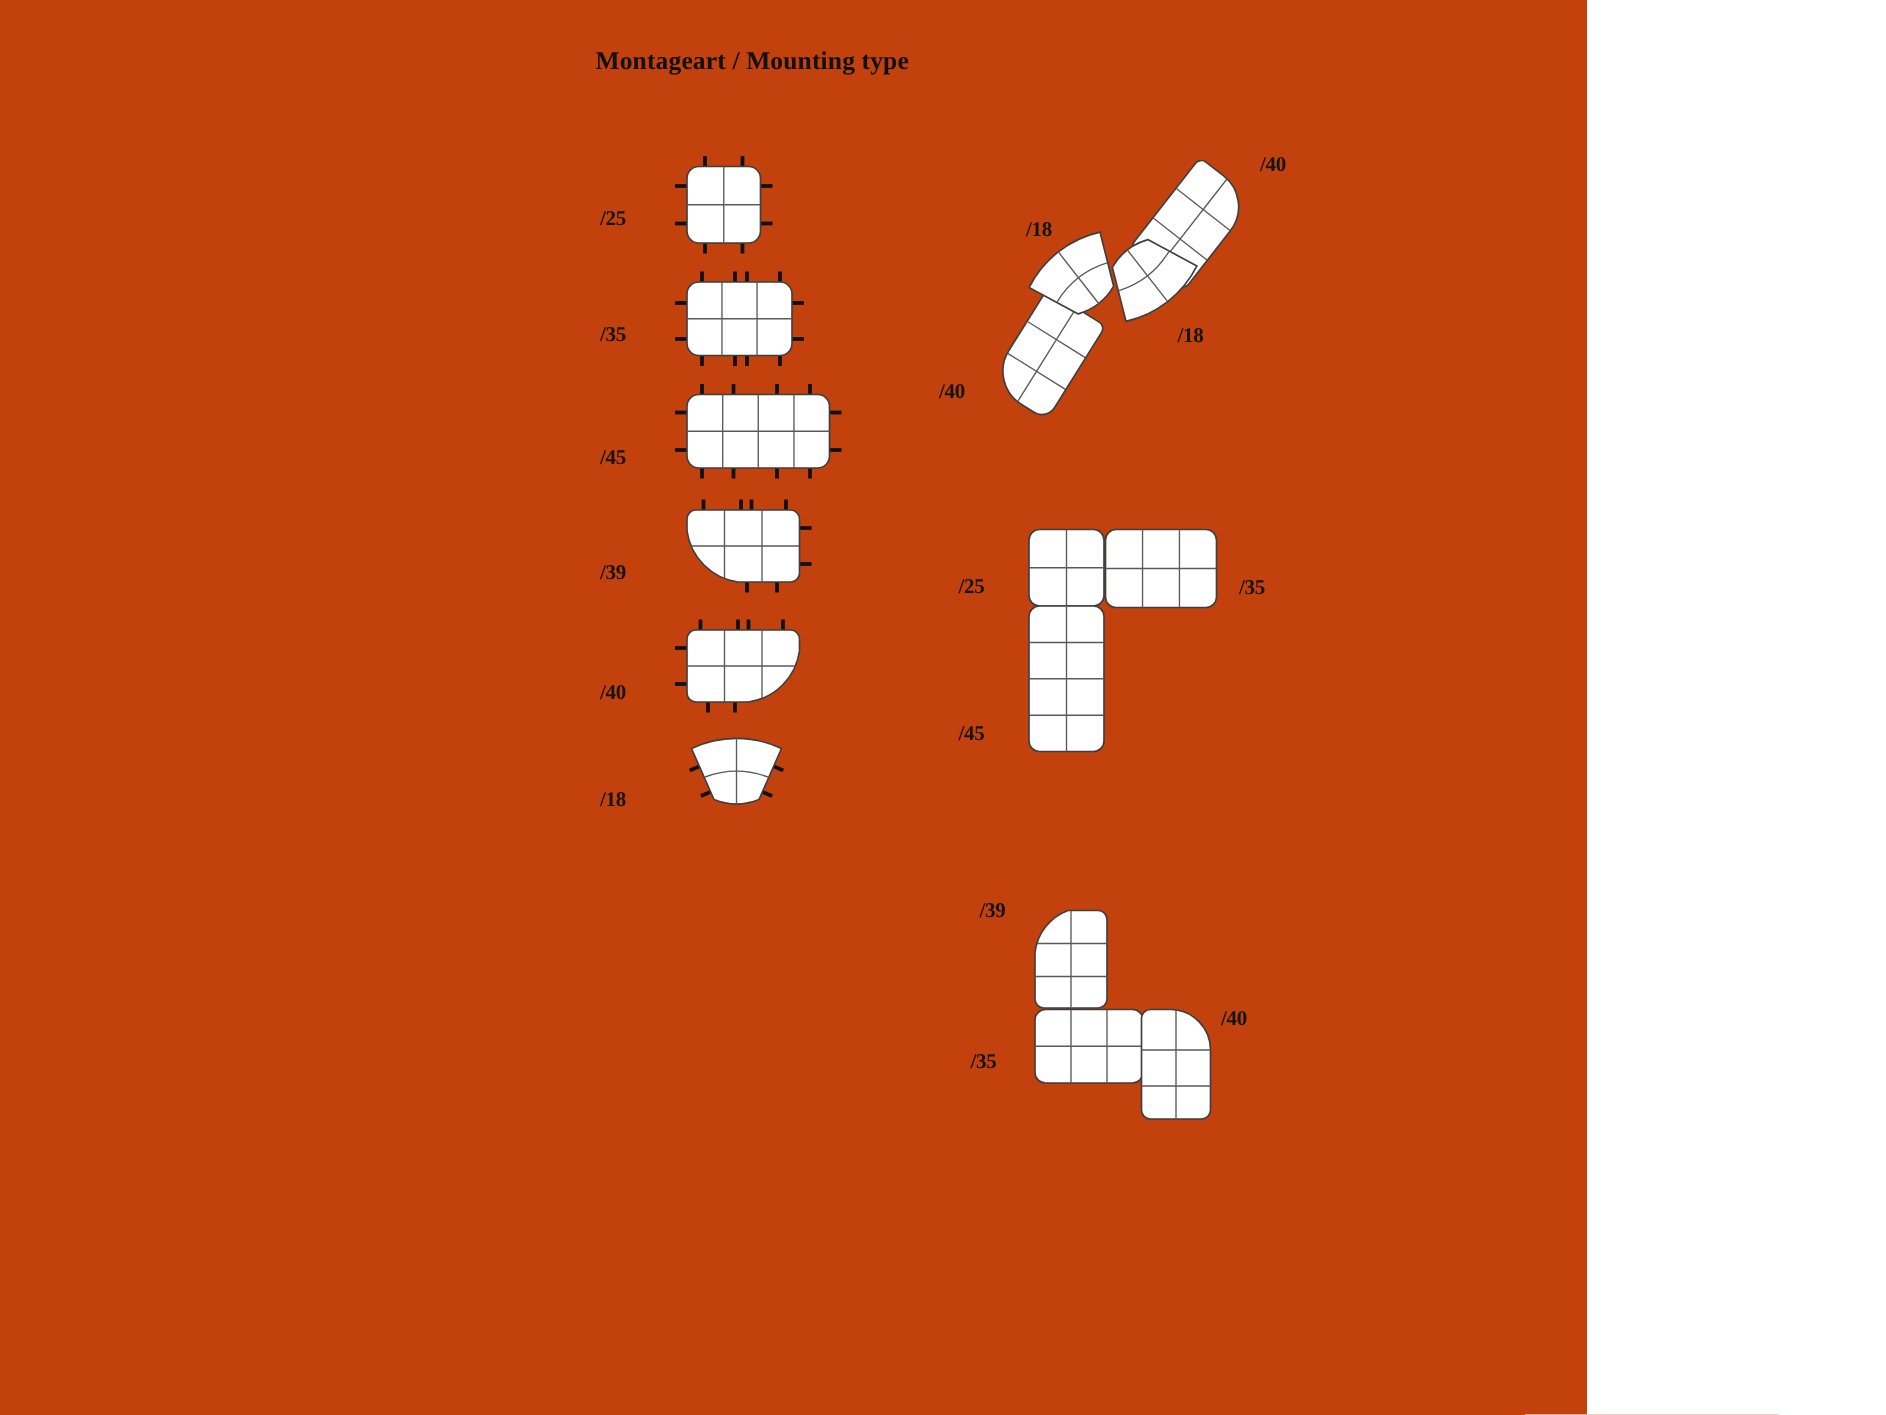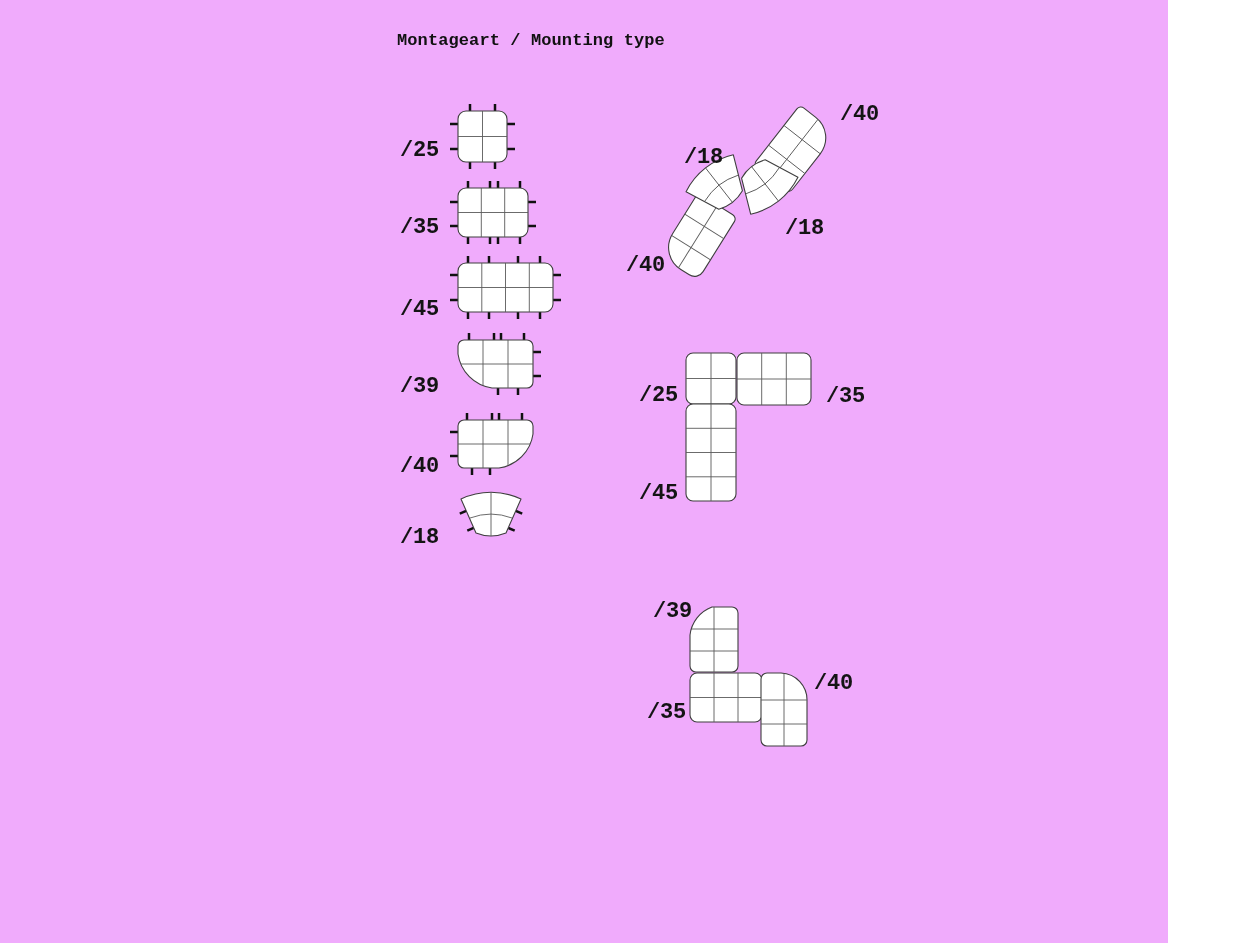--- a/index.html
+++ b/index.html
@@ -1,30 +1,30 @@
 <!DOCTYPE html>
 <html><head>
 <meta charset="utf-8">
 <style>
   html,body{margin:0;padding:0;background:#ffffff;}
   .page{
     position:relative;
-    width:1168px;height:943px;
-    background:#f0abfc;
-    font-family:Liberation Mono, monospace;
+    width:1058px;height:943px;
+    background:#c2410c;
+    font-family:Liberation Serif, serif;
     overflow:hidden;
   }
   .title{
     position:absolute;left:397px;top:31px;
     font-size:17px;font-weight:700;color:#111;
     letter-spacing:0.1px;margin:0;
   }
   .lbl{
     position:absolute;
-    font-size:22px;font-weight:700;color:#141414;
+    font-size:14px;font-weight:700;color:#141414;
     line-height:1;letter-spacing:-0.2px;
     white-space:nowrap;
   }
   svg{position:absolute;left:0;top:0;}
   .outline{fill:#ffffff;stroke:#3f3f3f;stroke-width:1.1;stroke-linejoin:round;}
   .grid{fill:none;stroke:#5a5a5a;stroke-width:0.9;}
   .tick{stroke:#101010;stroke-width:2.5;stroke-linecap:butt;}
 </style>
 </head>
 <body>

